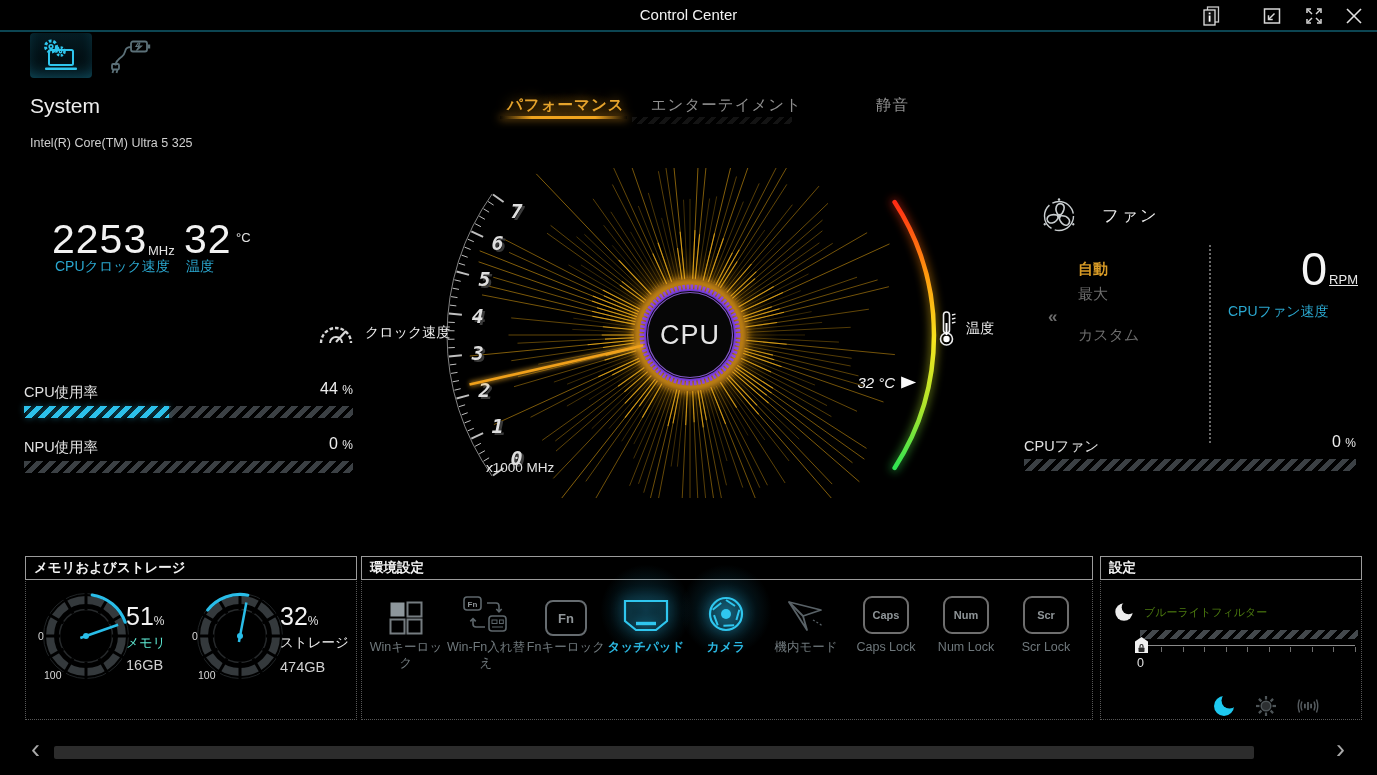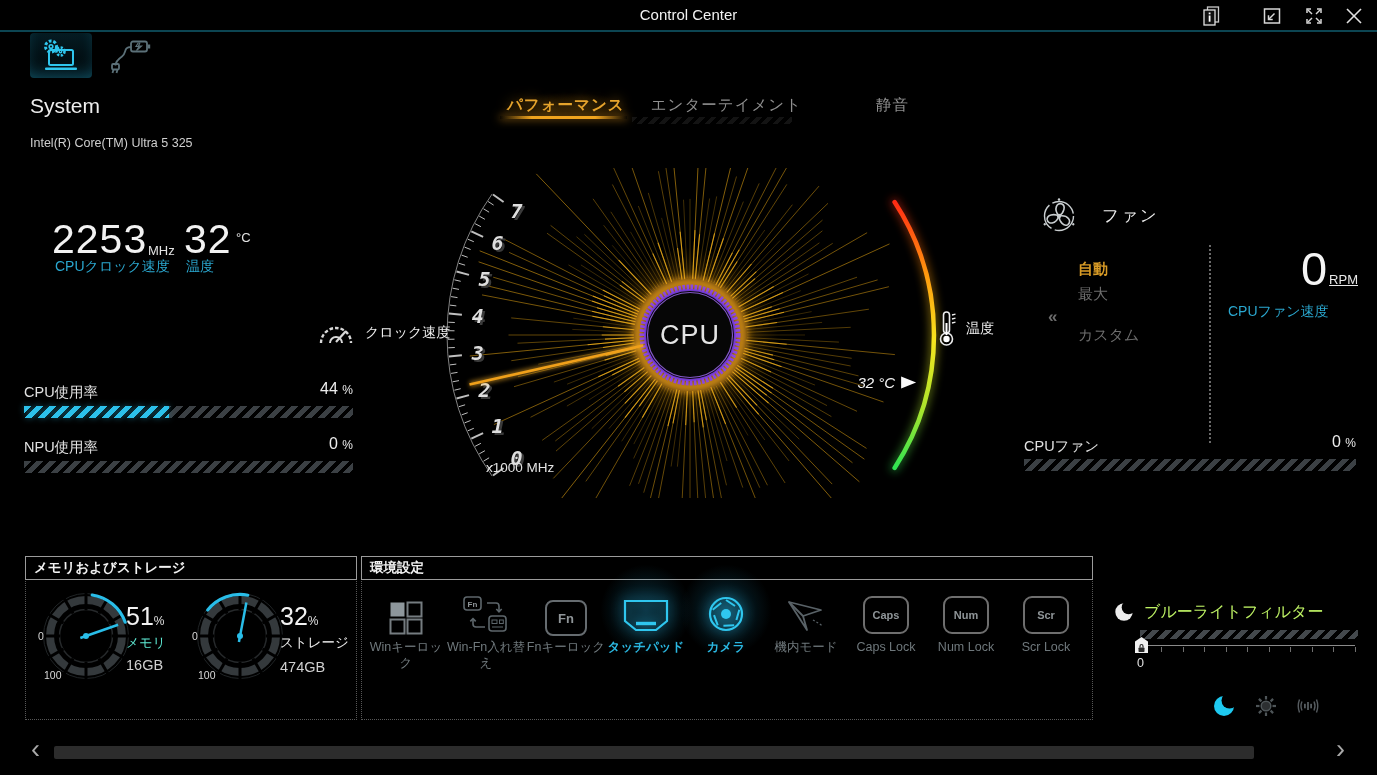--- a/index.html
+++ b/index.html
@@ -696,28 +696,31 @@
       <div class="env-ic">
         <svg width="50" height="44" viewBox="0 0 50 44" fill="none" stroke="#6e6e6e" stroke-width="2">
           <rect x="3" y="3" width="44" height="36" rx="8"></rect>
           <text x="25" y="25" text-anchor="middle" font-size="11" class="keytext" stroke="none">Scr</text>
         </svg>
       </div>
       <div class="env-label">Scr Lock</div>
     </div>
   </div>
 
+  <div class="panel" style="left:1100px;top:556px;width:260px;height:162px">
+    <div class="panel-title">設定</div>
+  </div>
   <div class="abs" style="left:1113px;top:601px;display:flex;align-items:center;gap:9px">
     <span>
       <svg width="22" height="22" viewBox="0 0 24 24">
         <circle cx="12" cy="12" r="9.5" fill="#ececec"></circle>
         <circle cx="17" cy="7" r="7.5" fill="#000"></circle>
       </svg>
     </span>
-    <span style="font-size:16px;color:#bef264">ブルーライトフィルター</span>
+    <span style="font-size:11px;color:#4d7c0f">ブルーライトフィルター</span>
   </div>
   <div class="abs hatch" style="left:1140px;top:630px;width:218px;height:9px"></div>
   <div id="bl-track-line"></div>
   <div id="bl-ticks"></div>
   <div id="bl-handle">
     <svg width="9" height="10" viewBox="0 0 9 10">
       <rect x="1.5" y="4.5" width="6" height="4.5" rx="0.8" fill="#2a2a2a"></rect>
       <path d="M3,4.5 V3.2 A1.5,1.7 0 0 1 6,3.2 V4.5" stroke="#2a2a2a" stroke-width="1.2" fill="none"></path>
     </svg>
   </div>

